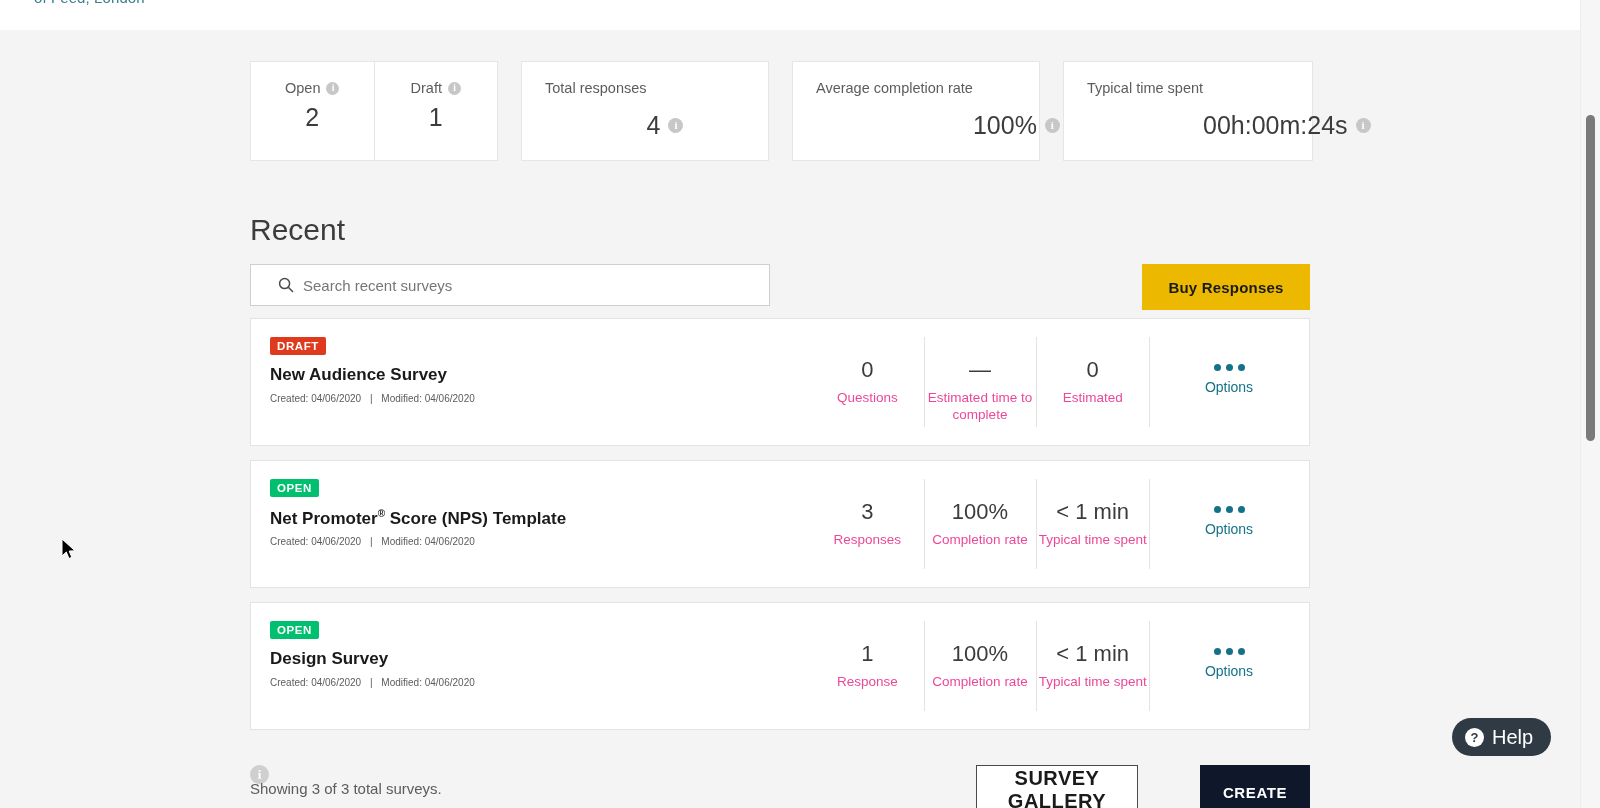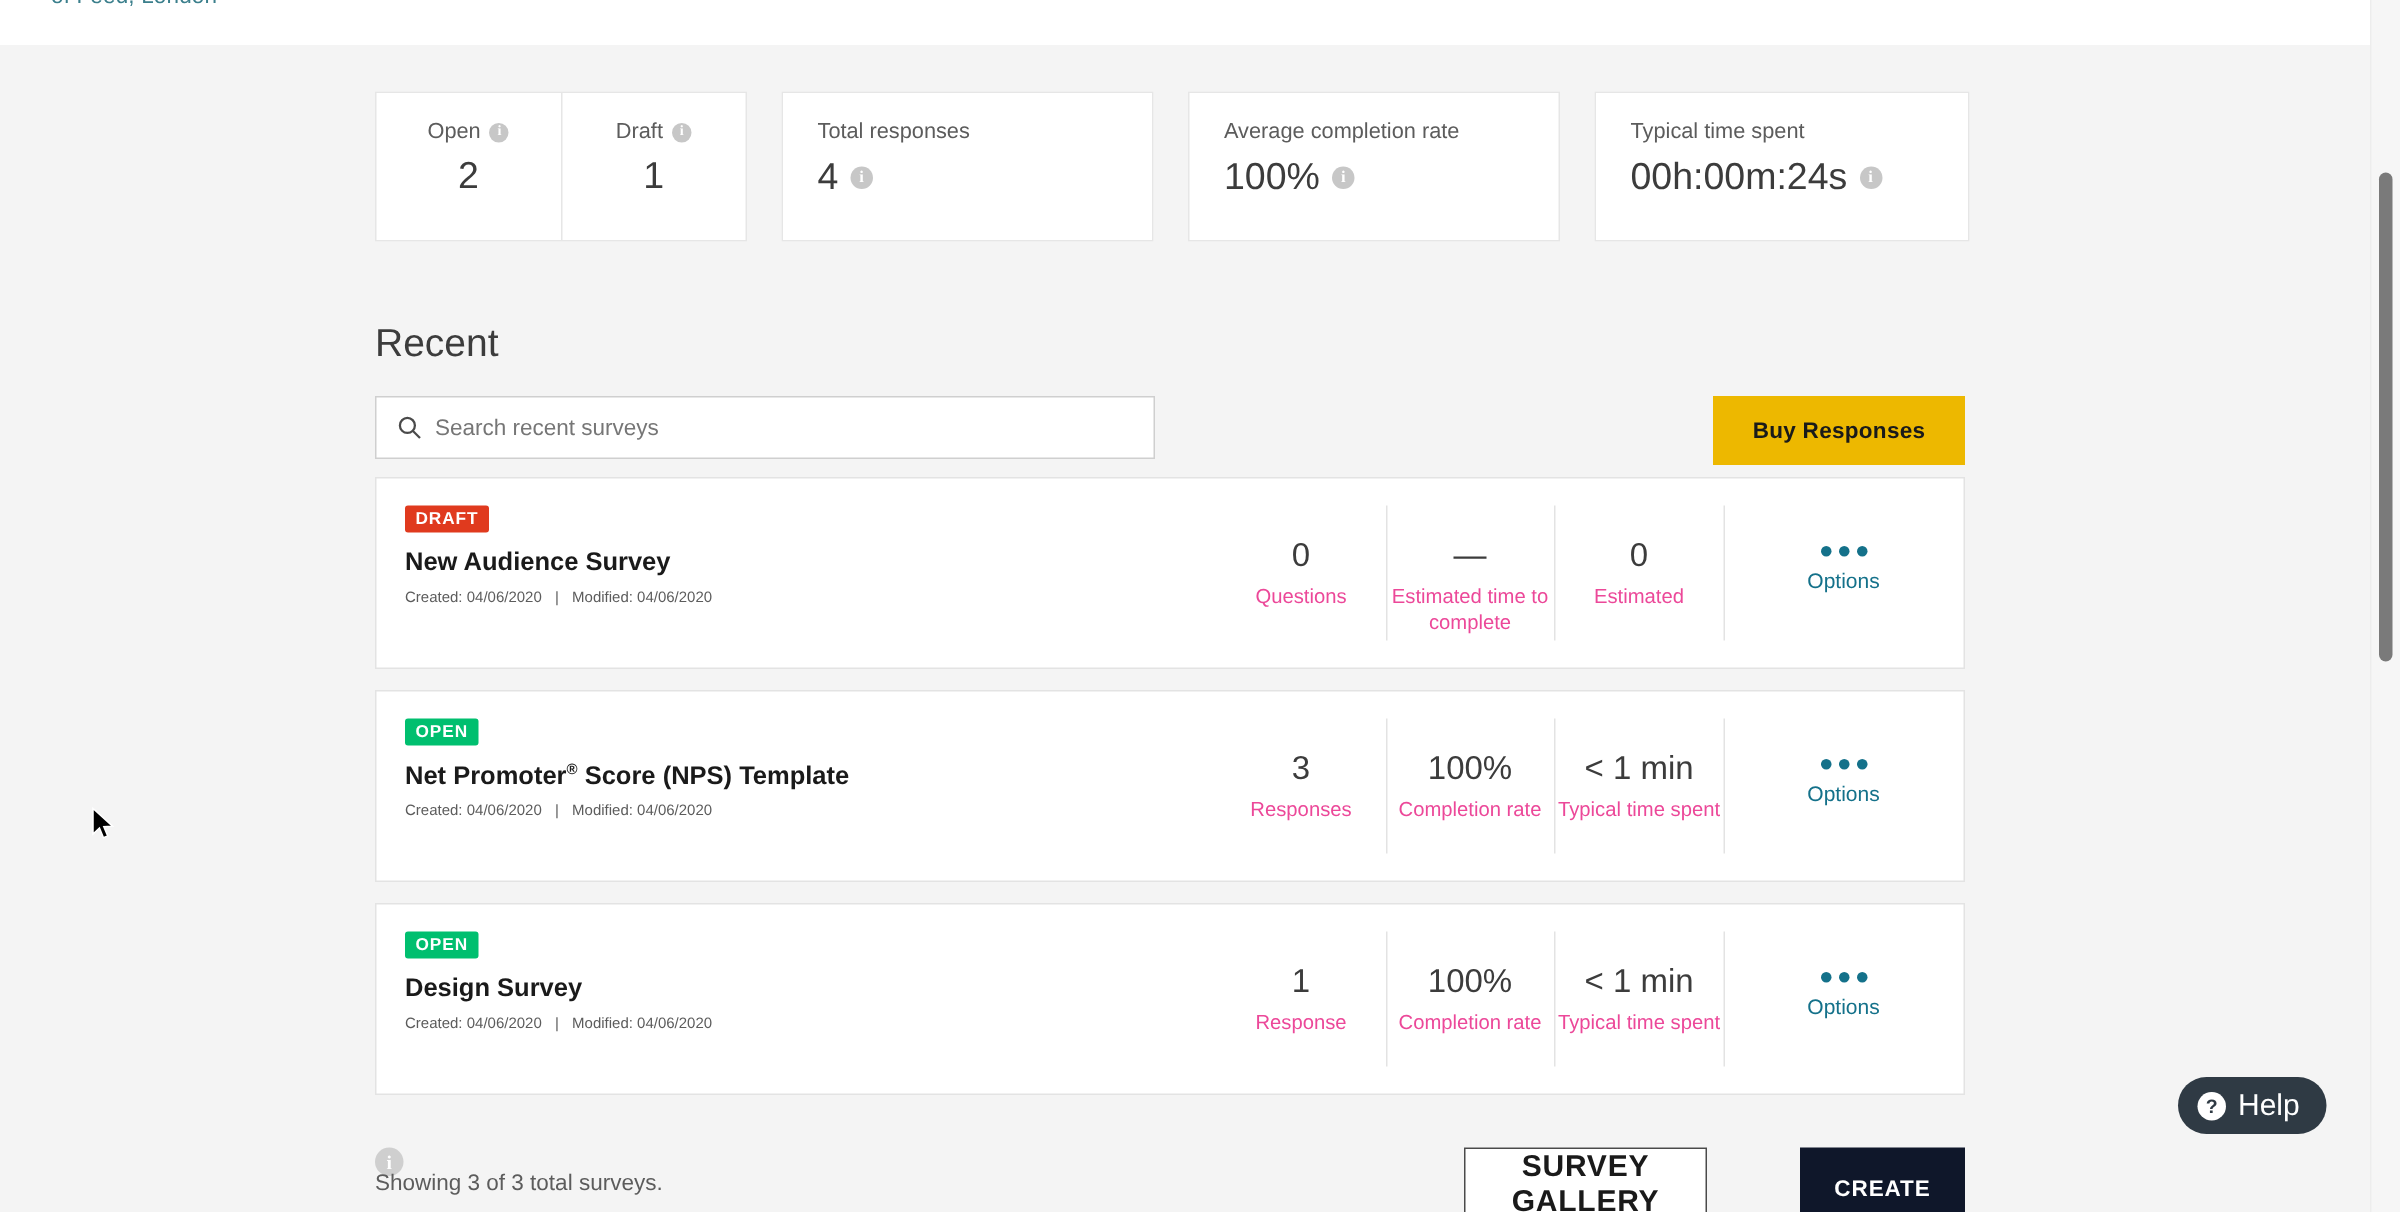--- a/index.html
+++ b/index.html
@@ -90,21 +90,21 @@
     font-size: 25px;
     color: #3c3c3c;
     margin-top: 9px;
     font-weight: 300;
     line-height: 1;
   }
 
   .wide-cell {
     flex: 1;
     display: flex;
-    flex-direction: column;
+    flex-direction: row;
     justify-content: flex-start;
     padding: 19px 0 0 23px;
     box-sizing: border-box;
   }
   .wide-label {
     font-size: 14.5px;
     color: #5c5c5c;
     line-height: 1;
     white-space: nowrap;
   }
@@ -143,39 +143,39 @@
   .info-icon.gallery {
     width: 19px; height: 19px; line-height: 19px; font-size: 13px;
     background: #cfcfcf;
   }
 
   
   .recent-heading {
     position: absolute;
     top: 185px;
     left: 250px;
-    font-size: 26px;
+    font-size: 30px;
     font-weight: 400;
     color: #3c3c3c;
     line-height: 1;
   }
 
   
   .search-box {
     position: absolute;
     top: 234px;
     left: 250px;
     width: 520px;
     height: 42px;
     background: #ffffff;
     border: 1px solid #cfcfcf;
     box-sizing: border-box;
     display: flex;
     align-items: center;
-    padding-left: 14px;
+    padding-left: 27px;
   }
   .search-icon {
     flex: none;
     width: 16px; height: 16px;
     margin-right: 9px;
     display: block;
   }
   .search-input {
     border: none;
     outline: none;

